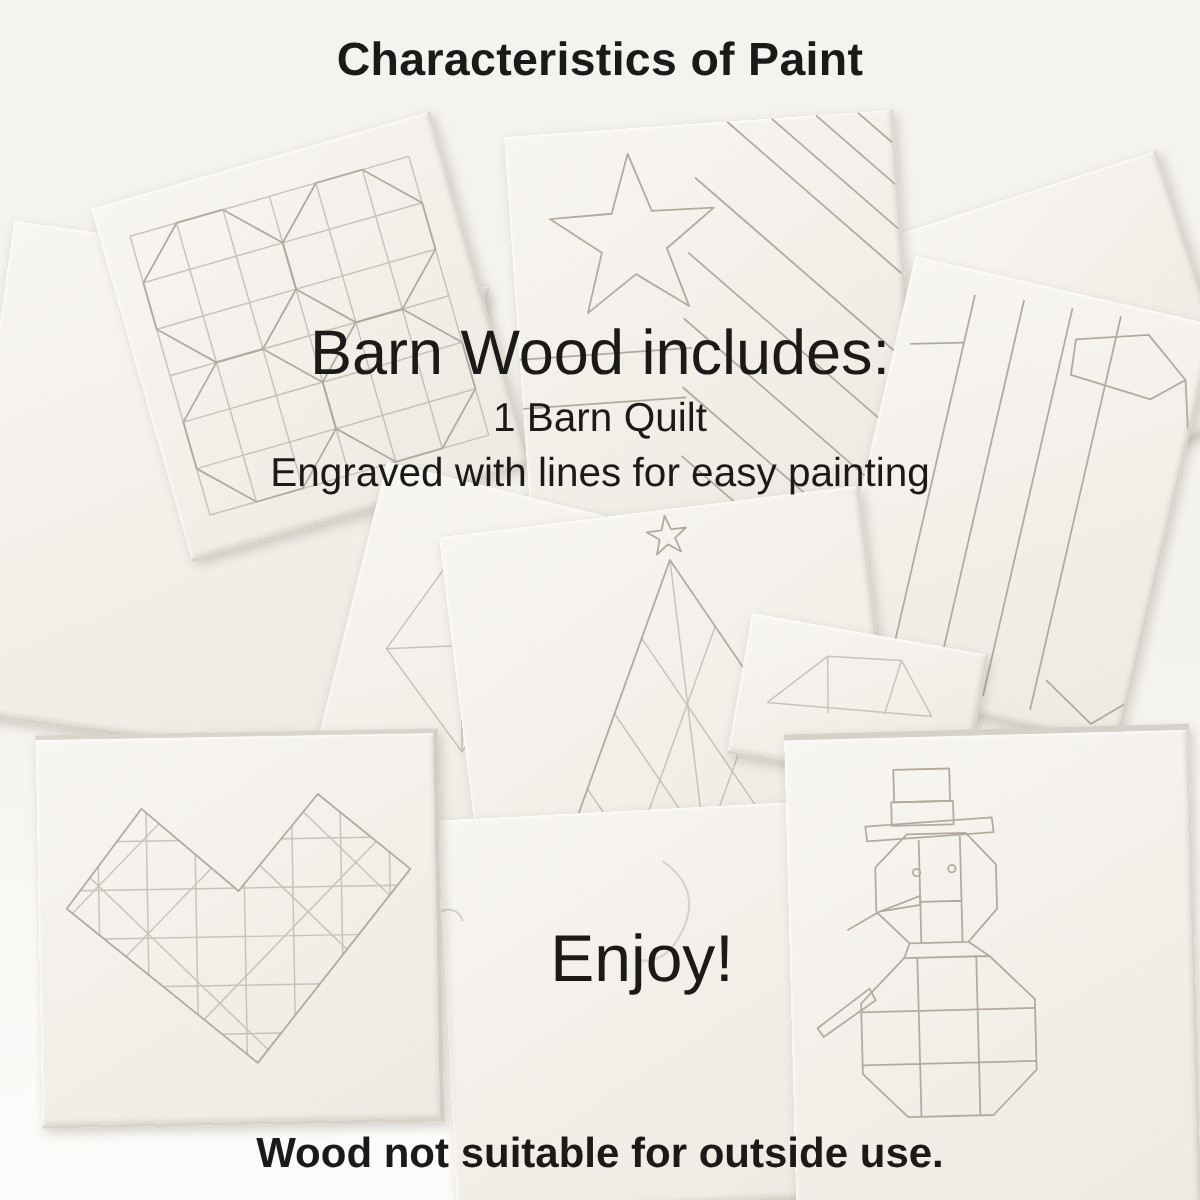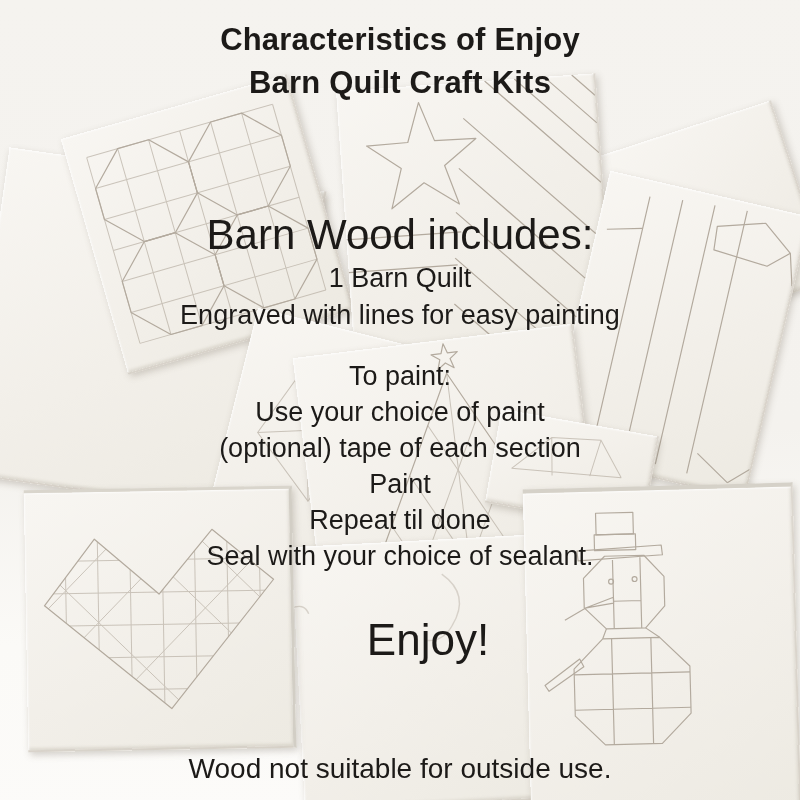--- a/index.html
+++ b/index.html
@@ -40,21 +40,21 @@
   
   .overlay{position:absolute;inset:0;z-index:10;pointer-events:none;color:var(--text);text-align:center;}
   .ovl{position:absolute;left:0;width:100%;}
   .title{top:18px;font-size:31px;line-height:43px;font-weight:700;letter-spacing:.2px;}
   .includes{top:210px;}
   .includes .h{font-size:42px;line-height:50px;font-weight:400;}
   .includes .l{font-size:27px;line-height:37px;font-weight:400;}
   .includes .l:first-of-type{margin-top:4px;}
   .topaint{top:358px;font-size:27px;line-height:36px;font-weight:400;}
   .enjoy{top:614px;font-size:44px;line-height:52px;font-weight:400;margin-left:28px;}
-  .footer{top:752px;font-size:28px;line-height:34px;font-weight:400;}
+  .footer{top:752px;font-size:28px;line-height:34px;font-weight:700;}
 </style>
 </head>
 <body>
 
 <div class="canvas">
 
   <div class="tile bg-a"></div>
   <div class="tile bg-b"></div>
 
   <div class="tile t-a">
@@ -167,37 +167,28 @@
         <path d="M80,140L76,150 M120,140L134,150"></path>
         <polygon points="76,150 134,150 164,180 164,228 134,258 76,258 46,228 46,180"></polygon>
         <path d="M85,150V258 M125,150V258 M46,186H164 M46,222H164"></path>
         <polygon points="52,170 16,196 20,202 56,178"></polygon>
       </g>
     </svg>
   </div>
 
   <div class="overlay">
     <div class="ovl title">
-      <div>Characteristics of Enjoy</div>
-      <div>Barn Quilt Craft Kits</div>
+      <div>Characteristics of Paint</div>
     </div>
 
     <div class="ovl includes">
       <div class="h">Barn Wood includes:</div>
       <div class="l">1 Barn Quilt</div>
       <div class="l">Engraved with lines for easy painting</div>
     </div>
 
-    <div class="ovl topaint">
-      <div>To paint:</div>
-      <div>Use your choice of paint</div>
-      <div>(optional) tape of each section</div>
-      <div>Paint</div>
-      <div>Repeat til done</div>
-      <div>Seal with your choice of sealant.</div>
-    </div>
 
     <div class="ovl enjoy">Enjoy!</div>
 
     <div class="ovl footer">Wood not suitable for outside use.</div>
   </div>
 
 </div>
 
 </body></html>

